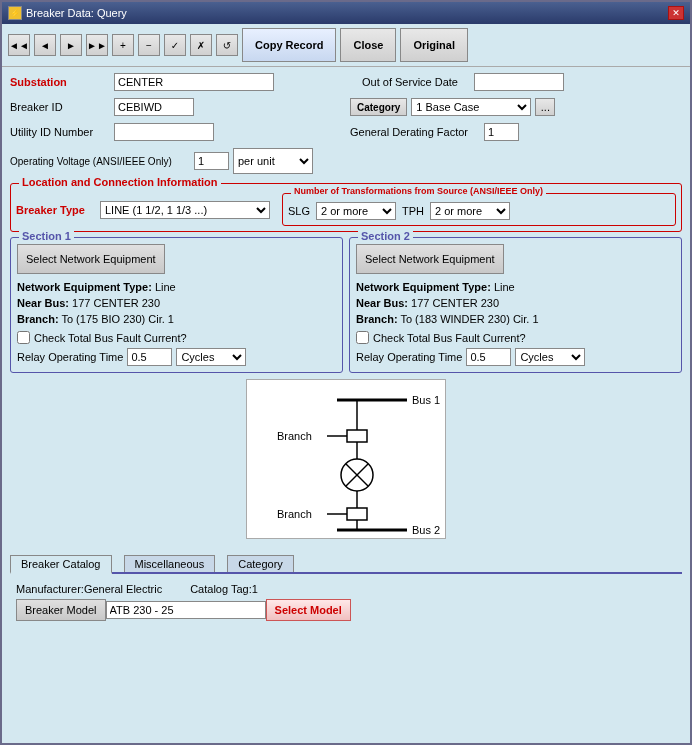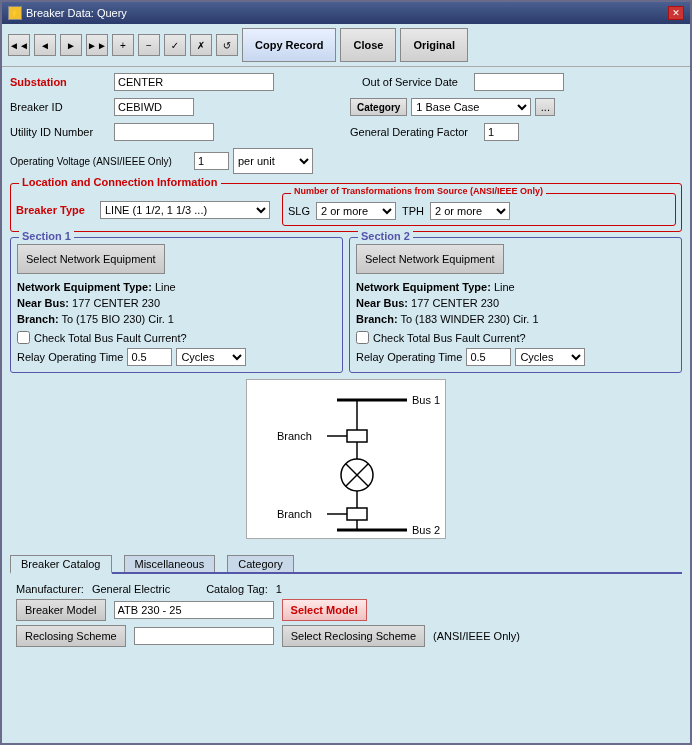--- a/index.html
+++ b/index.html
@@ -241,21 +241,20 @@
       border-bottom: 2px solid #d4e8f0;
       margin-bottom: -2px;
     }
     .bottom-content {
       padding: 4px 6px;
       background: #d4e8f0;
     }
     .bottom-row {
       display: flex;
       align-items: center;
-      gap: 8px;
       margin-bottom: 4px;
     }
     .catalog-btn {
       background: linear-gradient(to bottom, #e0e0e0, #c8c8c8);
       border: 1px solid #888;
       height: 22px;
       padding: 0 8px;
       cursor: pointer;
       font-size: 11px;
     }
@@ -488,22 +487,16 @@
         <span>Manufacturer:</span>
         <span>General Electric</span>
         <span style="margin-left:28px;">Catalog Tag:</span>
         <span>1</span>
       </div>
       <div class="bottom-row">
         <button class="catalog-btn">Breaker Model</button>
         <input type="text" style="width: 160px;" value="ATB 230 - 25">
         <button class="select-model-btn">Select Model</button>
       </div>
-      <div class="bottom-row">
-        <button class="reclosing-btn">Reclosing Scheme</button>
-        <input type="text" style="width: 140px;">
-        <button class="reclosing-btn">Select Reclosing Scheme</button>
-        <span>(ANSI/IEEE Only)</span>
-      </div>
     </div>
 
   </div>
 </div>
 
 </body></html>

